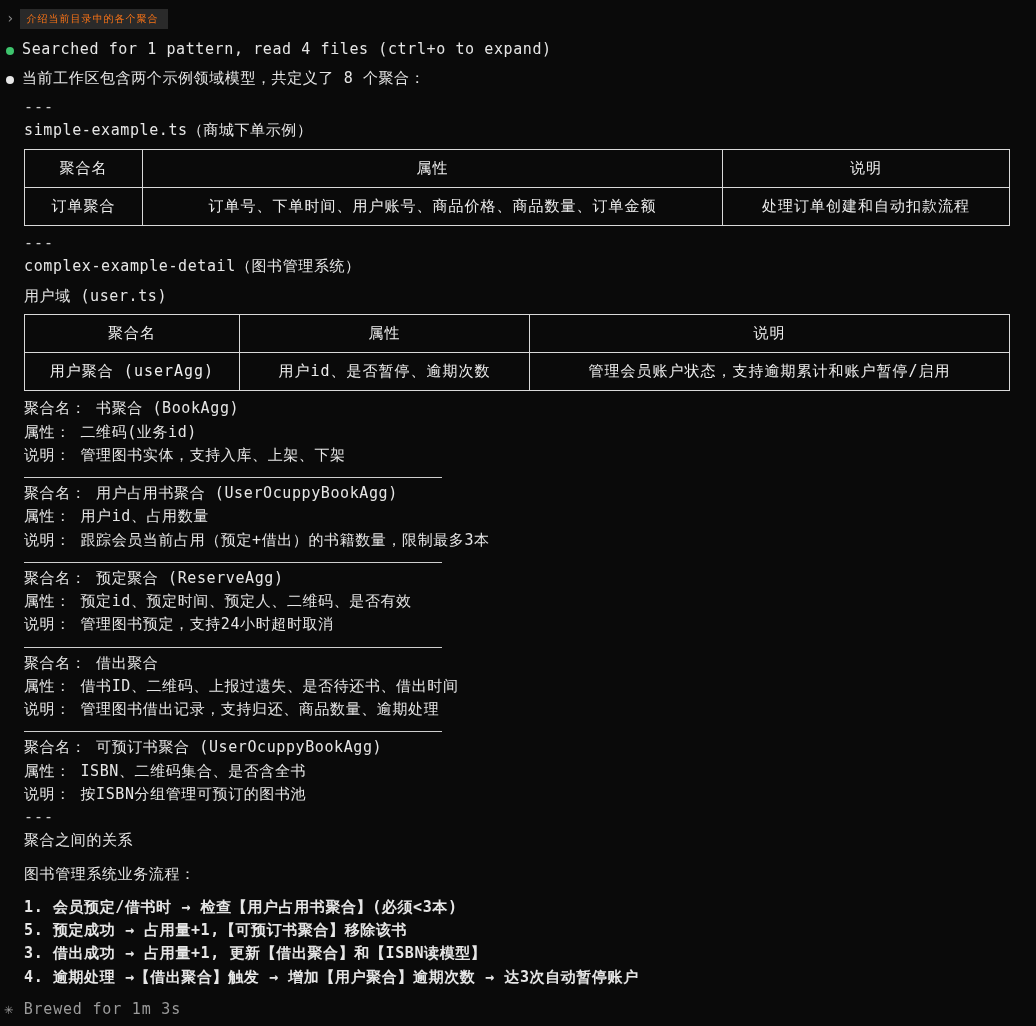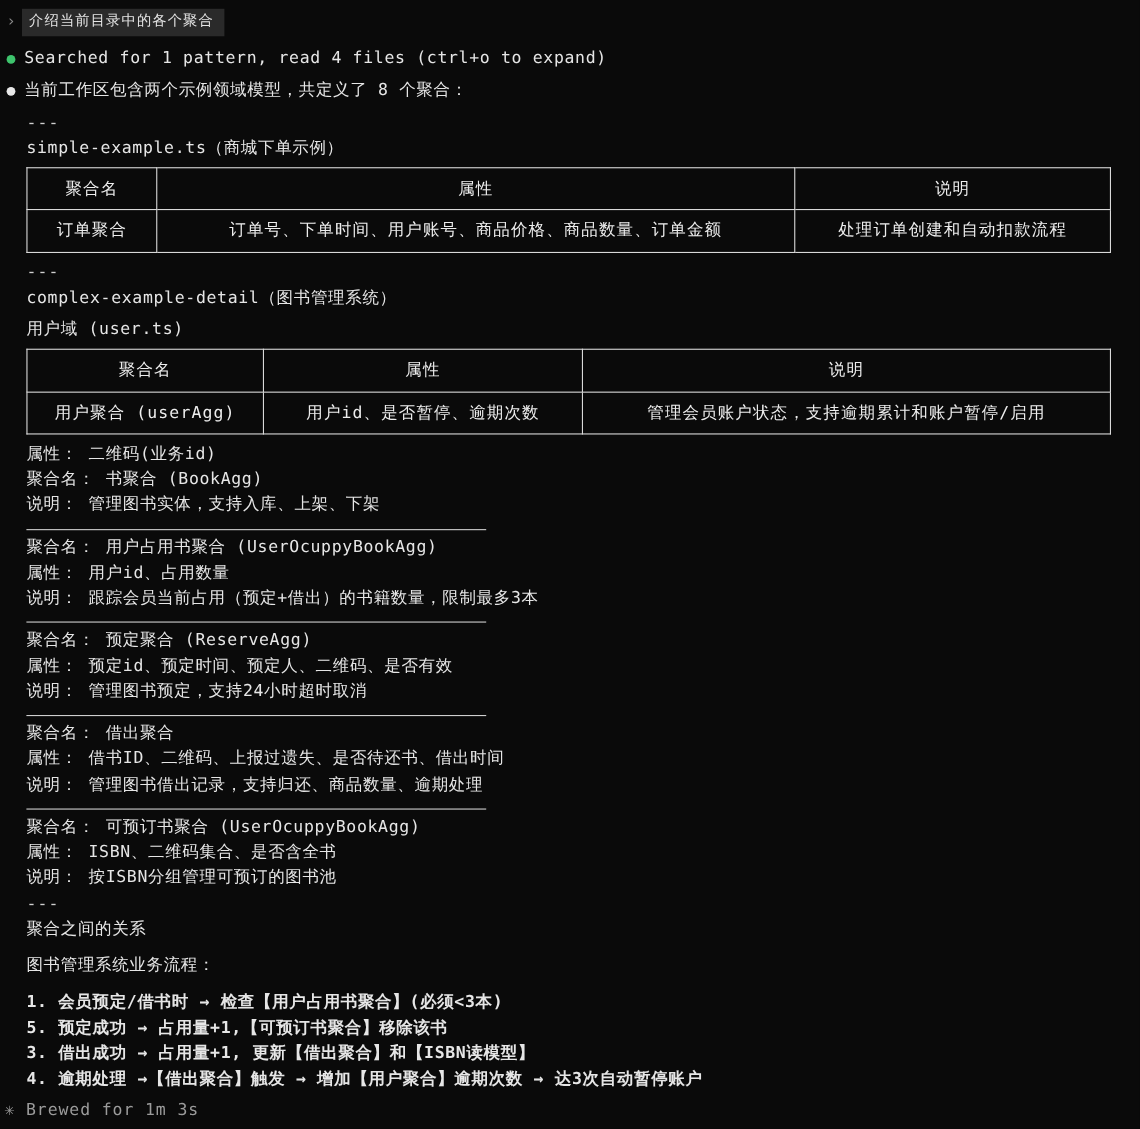--- a/index.html
+++ b/index.html
@@ -25,23 +25,23 @@
     gap: 6px;
     padding: 2px 0 2px 4px;
   }
   .prompt-caret {
     color: #8a8a8a;
     font-size: 14px;
     padding-left: 2px;
   }
   .header-chip {
     background: #2a2a2a;
-    color: #e5e5e5;
+    color: #f97316;
     padding: 2px 10px 3px 6px;
-    font-size: 13px;
+    font-size: 10px;
     letter-spacing: 1px;
     display: inline-block;
   }
 
   
   .bullet-line {
     display: flex;
     align-items: flex-start;
     gap: 8px;
     padding: 6px 0 0 6px;
@@ -179,22 +179,22 @@
         <tr>
           <td>用户聚合 (userAgg)</td>
           <td>用户id、是否暂停、逾期次数</td>
           <td>管理会员账户状态，支持逾期累计和账户暂停/启用</td>
         </tr>
       </tbody>
     </table>
 
 
     <div>
+      <div class="agg-line">聚合名： 书聚合 (BookAgg)</div>
       <div class="agg-line">属性： 二维码(业务id)</div>
-      <div class="agg-line">聚合名： 书聚合 (BookAgg)</div>
       <div class="agg-line">说明： 管理图书实体，支持入库、上架、下架</div>
     </div>
 
     <div class="agg-block">
       <div class="rule"></div>
       <div class="agg-line">聚合名： 用户占用书聚合 (UserOcuppyBookAgg)</div>
       <div class="agg-line">属性： 用户id、占用数量</div>
       <div class="agg-line">说明： 跟踪会员当前占用（预定+借出）的书籍数量，限制最多3本</div>
     </div>
 

